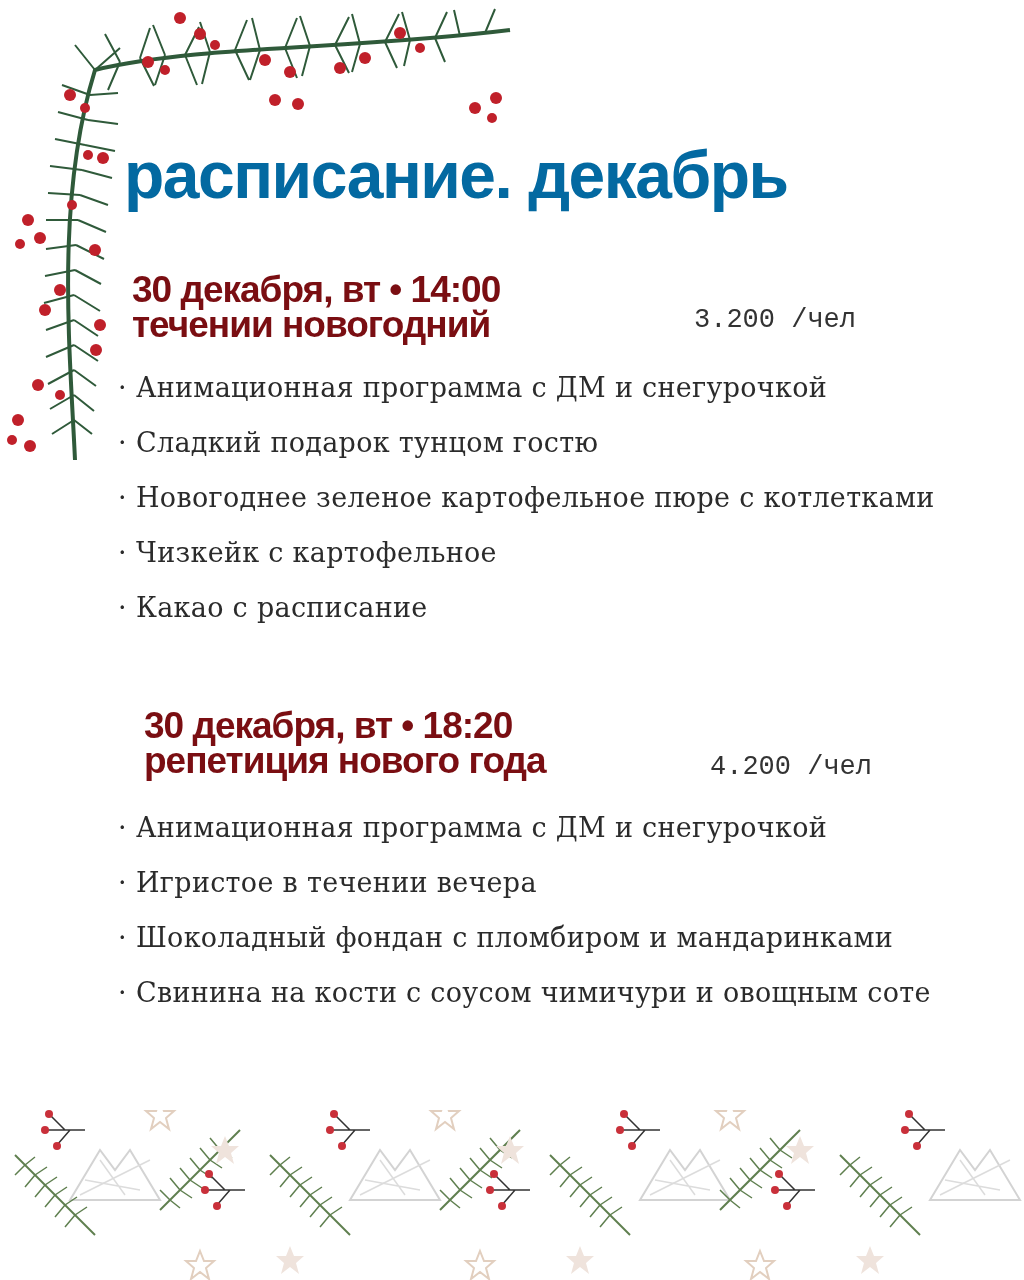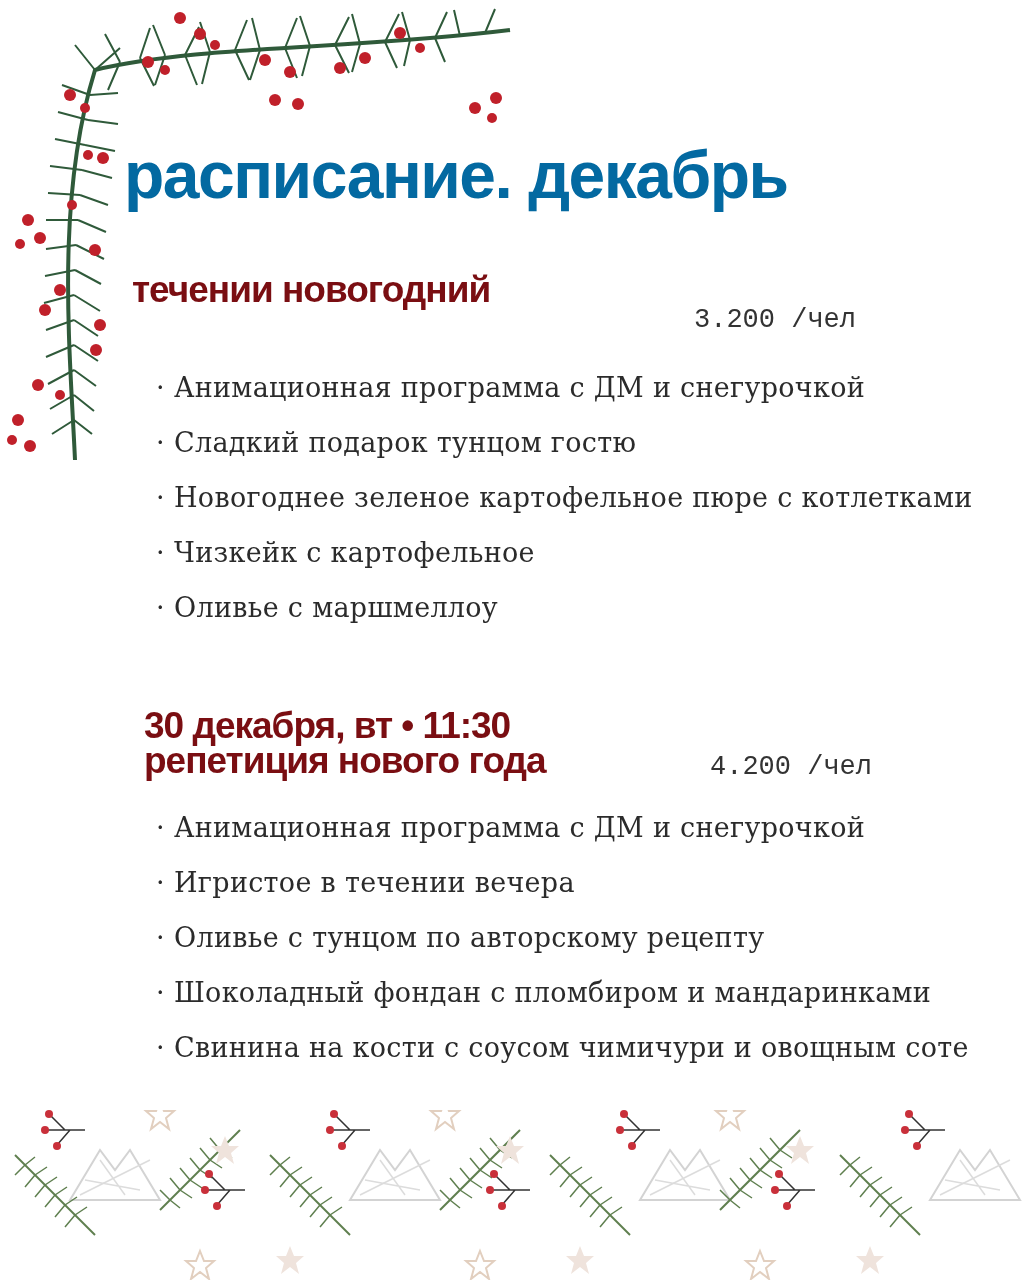--- a/index.html
+++ b/index.html
@@ -5,21 +5,21 @@
   html, body { margin:0; padding:0; }
   body { width:1024px; height:1280px; background:#ffffff; position:relative; overflow:hidden;
          font-family:"Liberation Sans", sans-serif; }
   .title { position:absolute; left:124px; top:142px; font-family:"Liberation Sans", sans-serif;
            font-weight:700; font-size:66px; letter-spacing:-1.5px; color:#0369a1; line-height:1; }
   .ev-head { position:absolute; font-family:"Liberation Sans", sans-serif; font-weight:700;
              font-size:37px; letter-spacing:-1px; color:#7a0e12; line-height:35px; }
   .price { position:absolute; font-family:Liberation Mono, monospace; font-size:27px; color:#333; }
   .items { position:absolute; left:118px; margin:0; padding:0; list-style:none; }
   .items li { font-family:"DejaVu Serif", serif; font-size:27px; color:#2b2b2b; height:55px;
-              line-height:55px; white-space:nowrap; letter-spacing:0.3px;margin-left:38px; }
+              line-height:55px; white-space:nowrap; letter-spacing:0.3px; }
   .items li .dot { display:inline-block; width:6px; margin-right:12px; }
   .branch { position:absolute; left:0; top:0; }
   .pattern { position:absolute; left:0; top:1110px; width:1024px; height:170px; }
 </style>
 </head>
 <body>
 
 <svg class="branch" width="520" height="470" viewBox="0 0 520 470">
   <g stroke="#2f5a3a" stroke-width="2" fill="none">
     <path d="M75 460 C70 350 55 200 95 70 C200 45 350 50 510 30" stroke-width="4"></path>
@@ -65,42 +65,42 @@
     <circle cx="18" cy="420" r="6"></circle>
       <circle cx="30" cy="446" r="6"></circle>
       <circle cx="12" cy="440" r="5"></circle>
   </g>
 </svg>
 
 <div class="title">расписание. декабрь</div>
 
 <div>
   <div class="ev-head" style="left:132px;top:272px;">
+    <div>30 декабря, вт • 14:00</div>
     <div>течении новогодний</div>
   </div>
   <div class="price" style="left:694px;top:305px;">3.200 /чел</div>
   <ul class="items" style="top:360px;">
     <li><span class="dot">·</span><span>Анимационная программа с ДМ и снегурочкой</span></li>
     <li><span class="dot">·</span><span>Сладкий подарок тунцом гостю</span></li>
     <li><span class="dot">·</span><span>Новогоднее зеленое картофельное пюре с котлетками</span></li>
     <li><span class="dot">·</span><span>Чизкейк с картофельное</span></li>
-    <li><span class="dot">·</span><span>Оливье с маршмеллоу</span></li>
+    <li><span class="dot">·</span><span>Какао с расписание</span></li>
   </ul>
 </div>
 
 <div>
   <div class="ev-head" style="left:144px;top:708px;">
-    <div>30 декабря, вт • 11:30</div>
+    <div>30 декабря, вт • 18:20</div>
     <div>репетиция нового года</div>
   </div>
   <div class="price" style="left:710px;top:752px;">4.200 /чел</div>
   <ul class="items" style="top:800px;">
     <li><span class="dot">·</span><span>Анимационная программа с ДМ и снегурочкой</span></li>
     <li><span class="dot">·</span><span>Игристое в течении вечера</span></li>
-    <li><span class="dot">·</span><span>Оливье с тунцом по авторскому рецепту</span></li>
     <li><span class="dot">·</span><span>Шоколадный фондан с пломбиром и мандаринками</span></li>
     <li><span class="dot">·</span><span>Свинина на кости с соусом чимичури и овощным соте</span></li>
   </ul>
 </div>
 
 <svg class="pattern" viewBox="0 0 1024 170">
   <defs>
     <g id="tree">
       <path d="M0 50 L30 0 L45 20 L60 0 L90 50 Z" fill="none" stroke="#d3d3d3" stroke-width="2"></path>
       <path d="M10 45 L80 10 M15 30 L70 40 M30 10 L55 45" stroke="#dcdcdc" stroke-width="1.5"></path>

